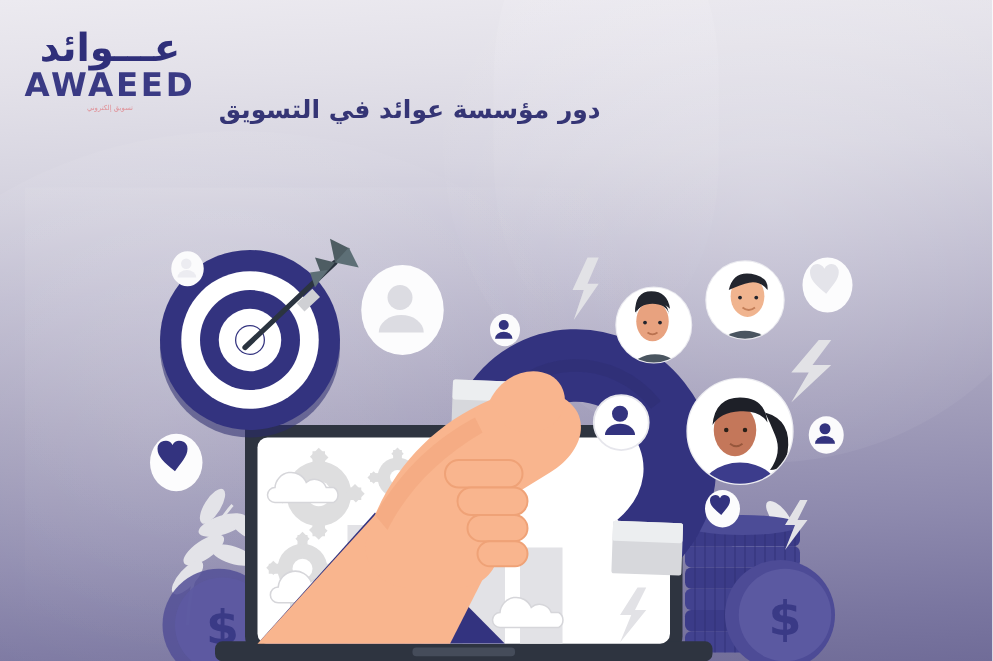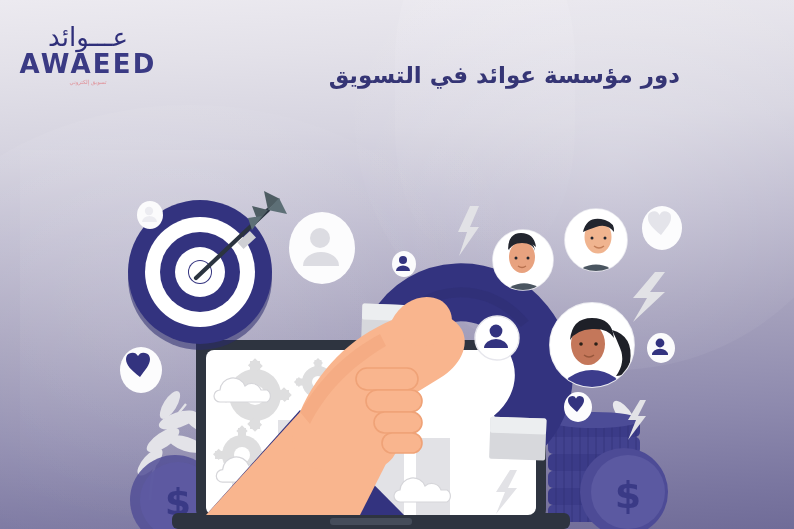--- a/index.html
+++ b/index.html
@@ -18,29 +18,29 @@
     background:radial-gradient(circle at 40% 40%,rgba(255,255,255,.14),rgba(255,255,255,0) 66%);}
   .blob-b{right:-80px;top:-150px;width:520px;height:520px;
     background:radial-gradient(circle at 50% 60%,rgba(255,255,255,.20),rgba(255,255,255,0) 70%);}
   .blob-c{left:395px;top:-70px;width:180px;height:330px;border-radius:40%;
     background:linear-gradient(180deg,rgba(255,255,255,.13),rgba(255,255,255,0));}
   .sheen{position:absolute;left:20px;top:150px;width:560px;height:420px;
     background:radial-gradient(ellipse at 28% 22%,rgba(255,255,255,.10),rgba(255,255,255,0) 62%);}
 
   
   .logo{position:absolute;left:18px;top:24px;width:140px;text-align:center;line-height:1;}
-  .logo-ar{font-size:26px;font-weight:400;color:#2f2f7a;letter-spacing:1px;
+  .logo-ar{font-size:31px;font-weight:700;color:#2f2f7a;letter-spacing:1px;
            direction:rtl;margin-bottom:1px;}
   .logo-en{font-size:26px;font-weight:700;color:#3a3a84;letter-spacing:2.2px;
            font-family:"DejaVu Sans","Liberation Sans",sans-serif;direction:ltr;}
   .logo-sub{font-size:5.5px;color:#e08f96;letter-spacing:.4px;margin-top:3px;direction:rtl;}
 
   
-  .title{position:absolute;left:175px;top:44px;width:505px;text-align:right;
-         color:#353575;font-weight:700;font-size:23px;line-height:1.42;direction:rtl;}
+  .title{position:absolute;left:175px;top:60px;width:505px;text-align:left;
+         color:#353575;font-weight:700;font-size:20px;line-height:1.42;direction:rtl;}
   .title-line{display:block;}
 
   
   .abs{position:absolute;}
   svg{display:block;overflow:visible;}
 </style>
 </head>
 <body>
 
 <div class="banner">

